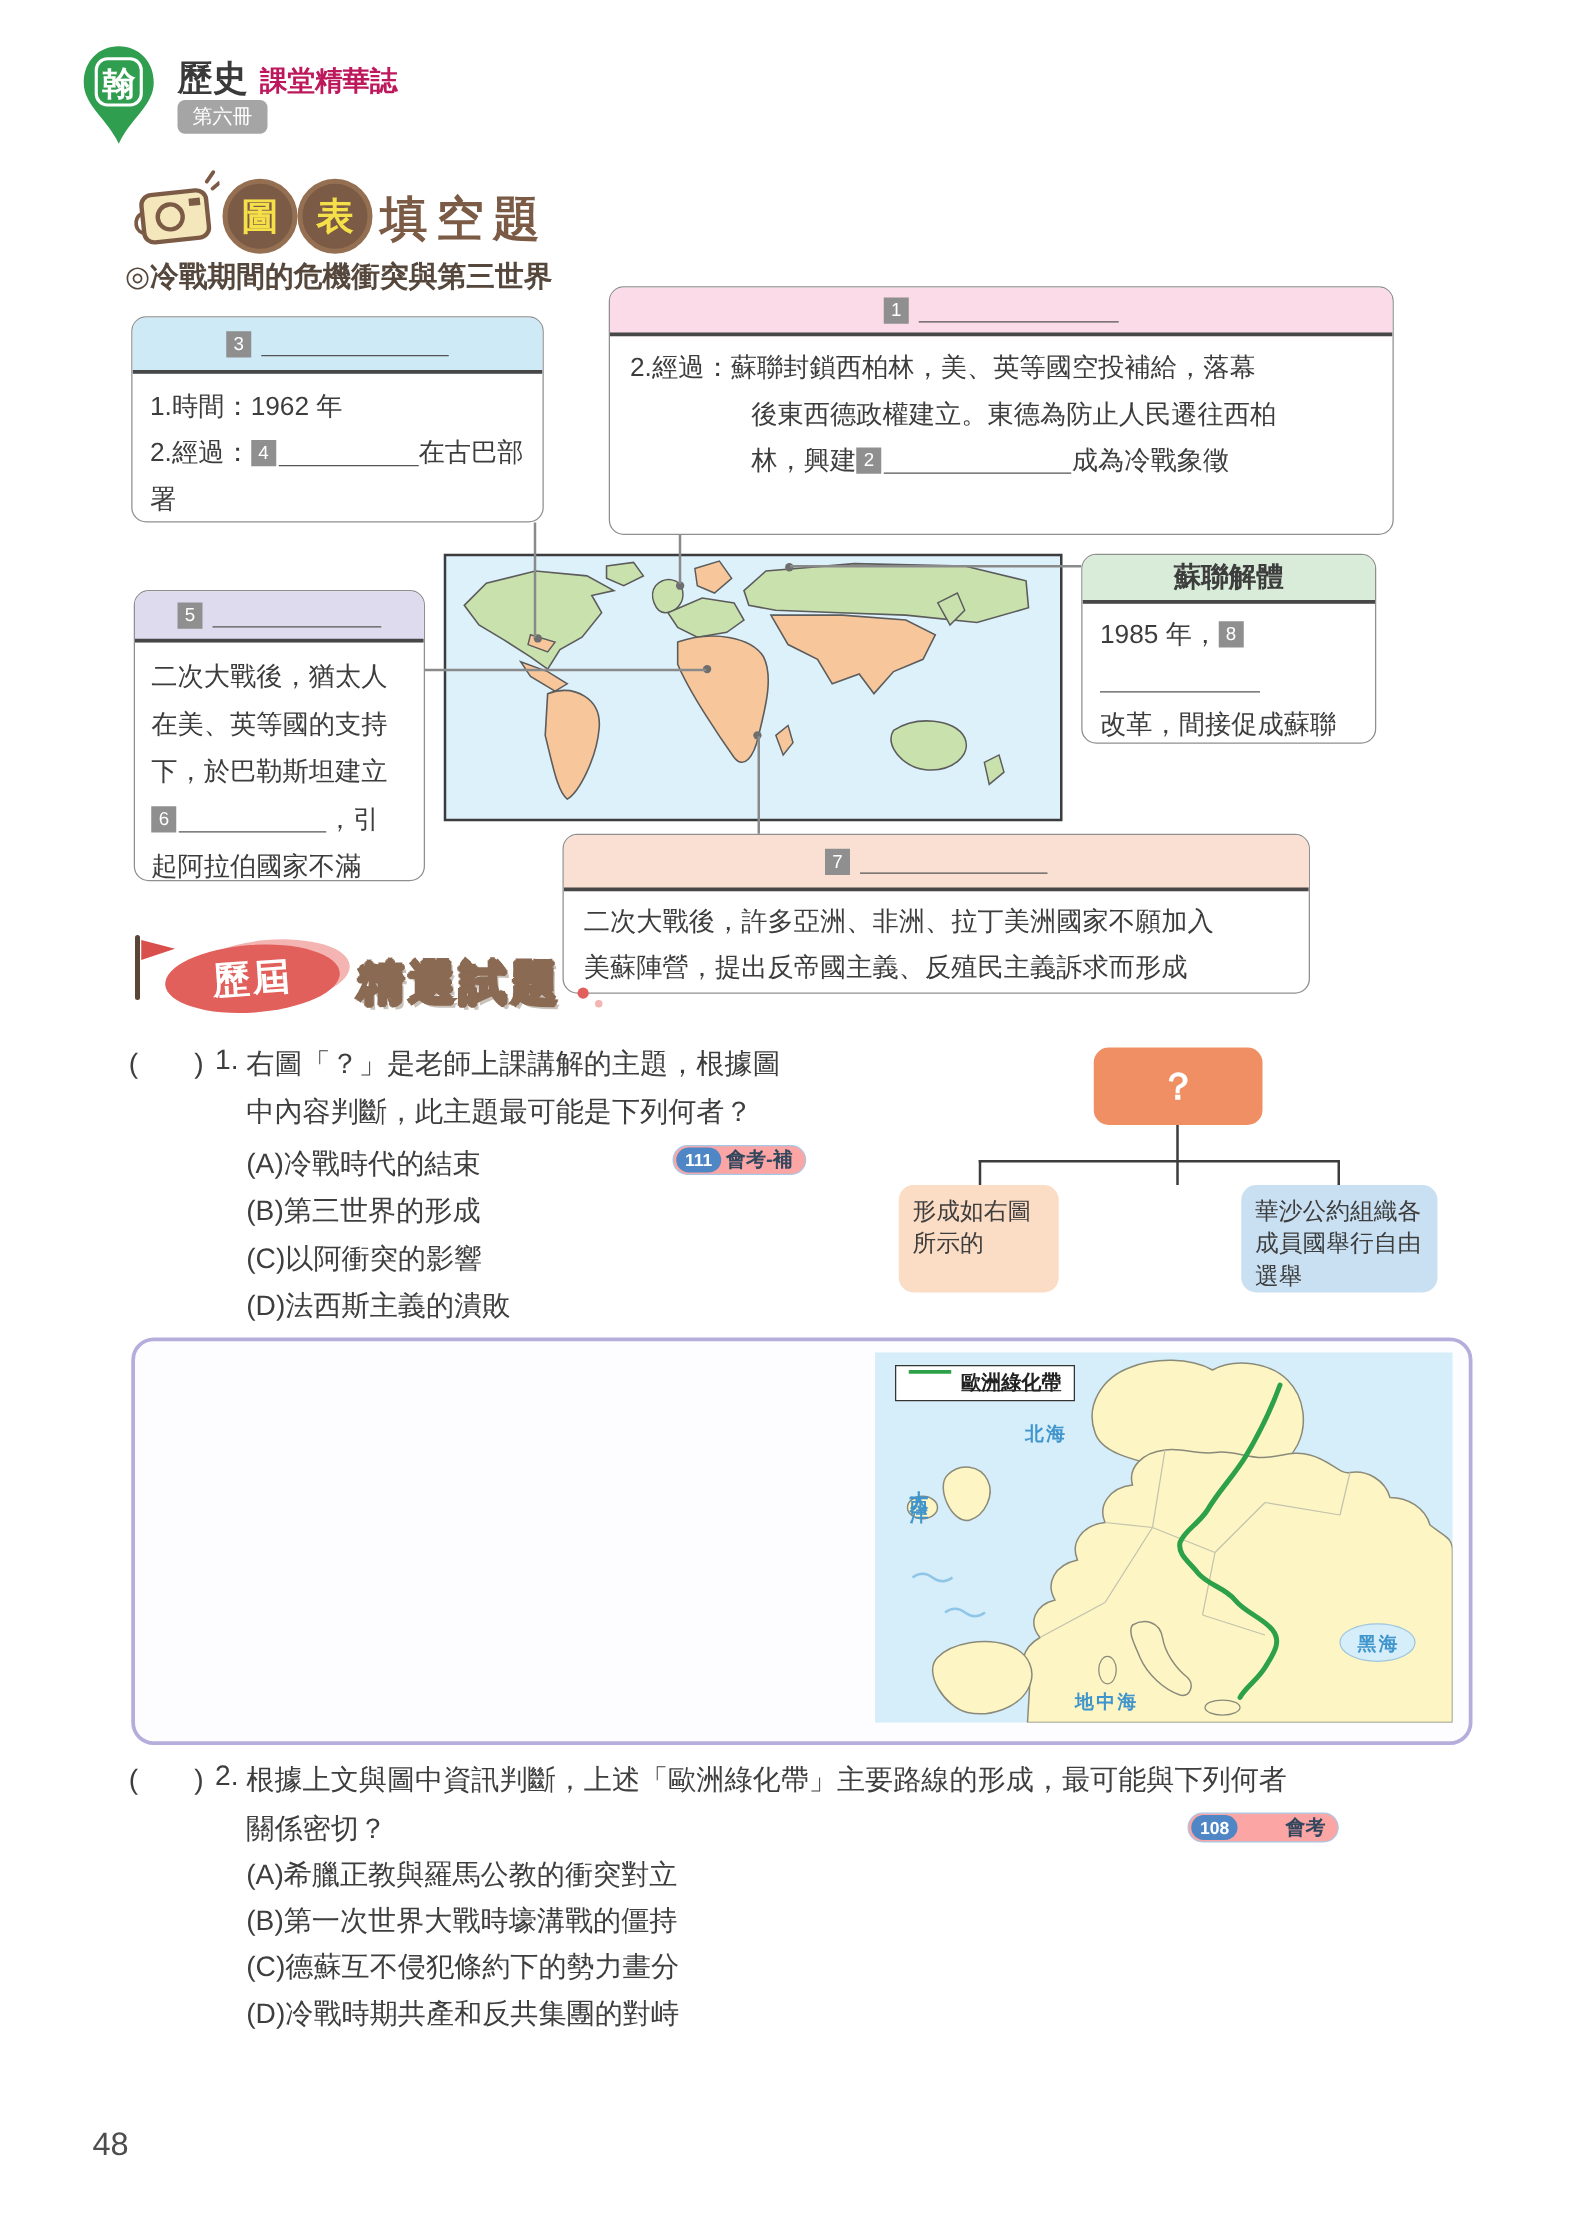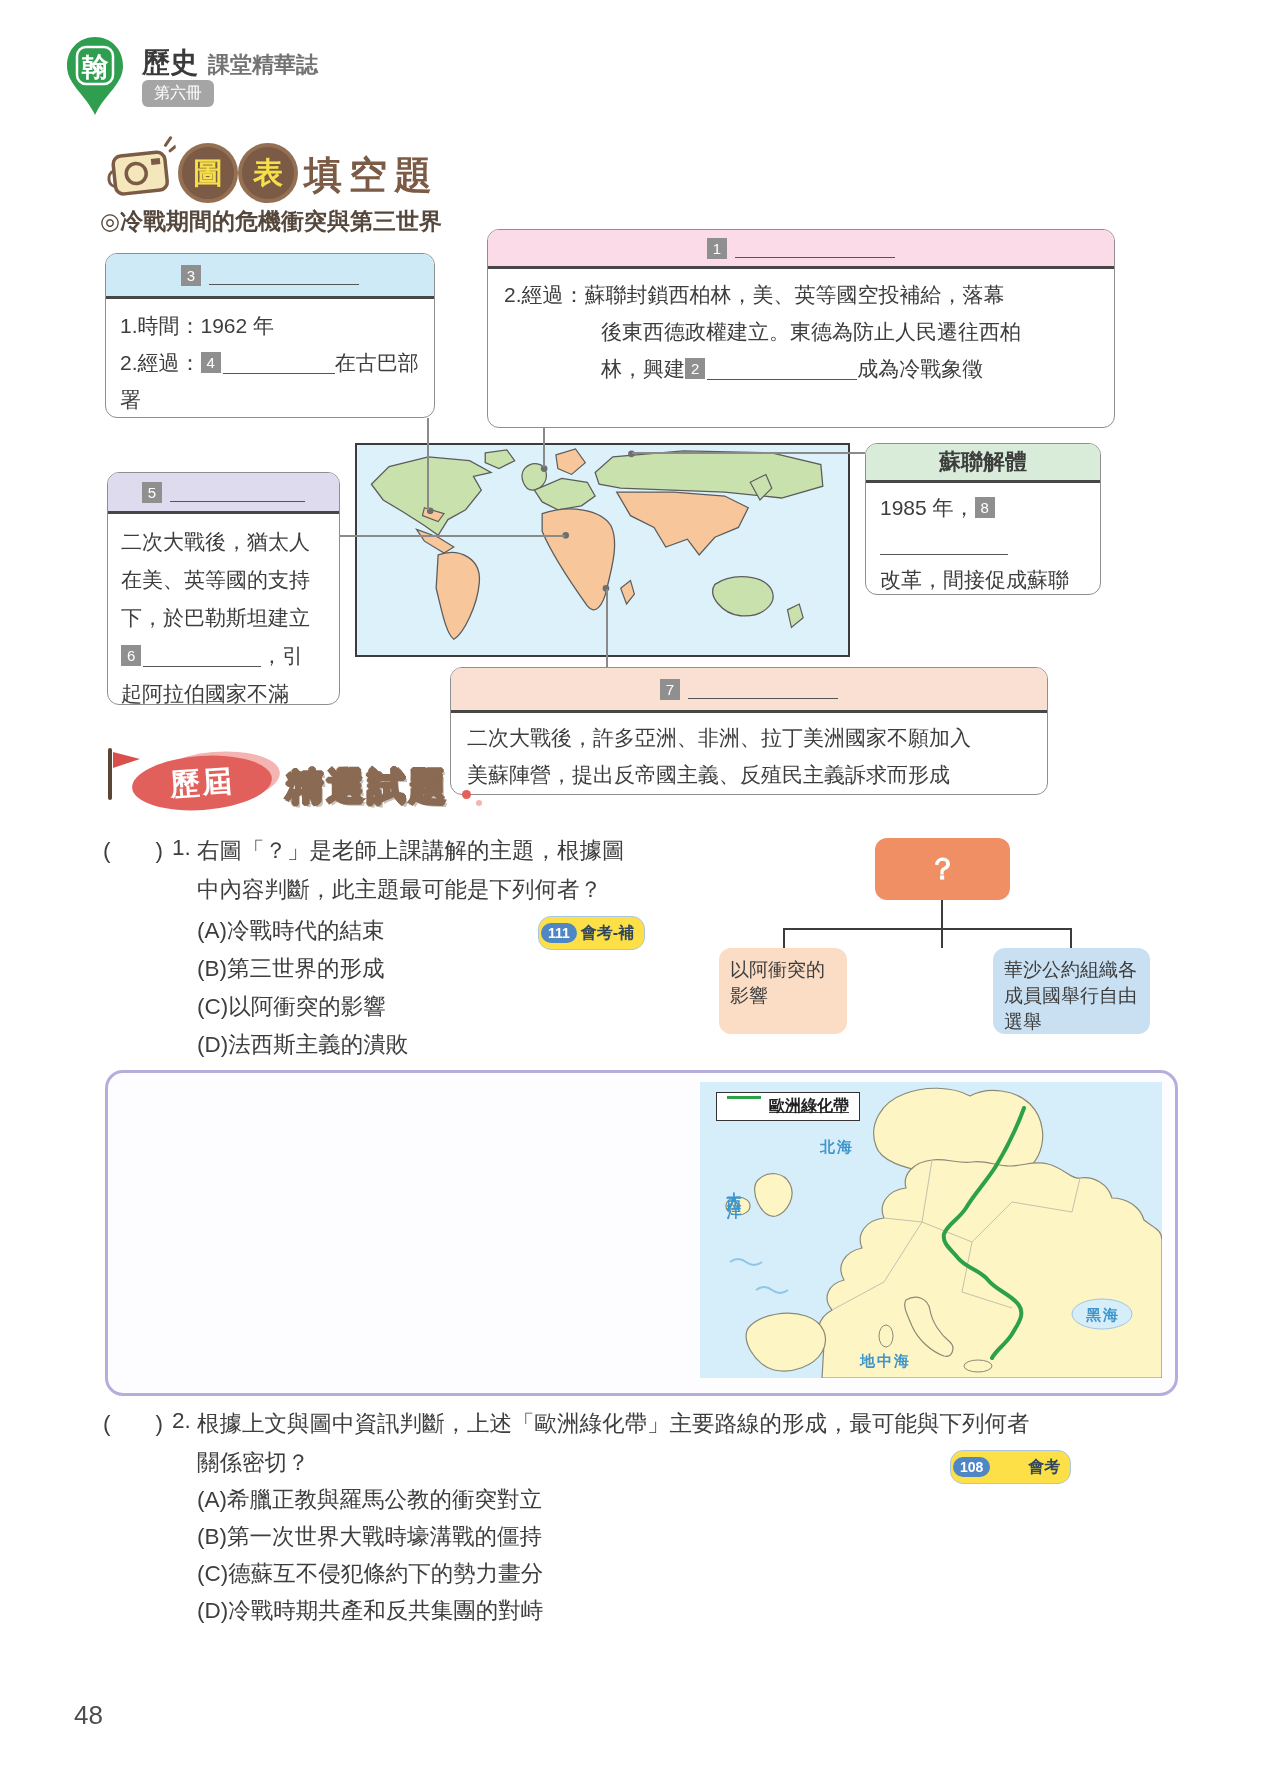--- a/index.html
+++ b/index.html
@@ -2,21 +2,21 @@
 <html><head>
 <meta charset="utf-8">
 <style>
   html,body { margin:0; padding:0; background:#ffffff; }
   .page { position:relative; width:1276px; height:1790px; background:#fff; overflow:hidden;
           font-family:"Liberation Sans","DejaVu Sans",sans-serif; color:#3f3f3f; }
   .abs { position:absolute; }
 
   
   .brand-subject { font-size:28px; font-weight:bold; color:#3a3a3a; }
-  .brand-series  { font-size:22px; font-weight:bold; color:#737373; margin-left:10px; }
+  .brand-series  { font-size:22px; font-weight:bold; color:#be185d; margin-left:10px; }
   .brand-volume  { display:inline-block; background:#a5a5a5; color:#fff; font-size:16px;
                    border-radius:6px; padding:3px 12px; }
 
   
   .circle-badge { width:52px; height:52px; border-radius:50%; background:#7b5b45;
                   border:4px solid #956f52; color:#f6e049; font-size:30px; font-weight:bold;
                   display:flex; align-items:center; justify-content:center; }
   .sec1-title { font-size:38px; font-weight:bold; color:#7b5b45; letter-spacing:7px; }
   .subtitle { font-size:23px; font-weight:bold; color:#55473c; }
 
@@ -42,22 +42,22 @@
   .exam-badge-text { color:#fff; font-size:30px; font-weight:bold; letter-spacing:2px; }
   .exam-title { font-size:37px; font-weight:bold; color:#fff; letter-spacing:4px;
                 -webkit-text-stroke:2px #8a6a52;
                 text-shadow:2px 0 0 #8a6a52,-2px 0 0 #8a6a52,0 2px 0 #8a6a52,0 -2px 0 #8a6a52,
                             3px 3px 0 #c9c2ba; }
   .deco-dot { position:absolute; border-radius:50%; background:#e2605c; }
 
   
   .qtext { position:absolute; font-size:22.5px; color:#3e3e3e; white-space:nowrap; }
   .badge-pill { position:absolute; display:flex; align-items:center; gap:4px;
-                background:#fde047; border:1.5px solid #a9c7e4; border-radius:13px;
-                padding:1px 10px 1px 2px; height:34px; box-sizing:border-box; }
+                background:#fca5a5; border:1.5px solid #a9c7e4; border-radius:13px;
+                padding:1px 10px 1px 2px; height:24px; box-sizing:border-box; }
   .badge-year { background:#4f86c6; color:#fff; font-size:14px; font-weight:bold;
                 border-radius:11px; padding:3px 7px; line-height:1; }
   .badge-label { font-size:16px; color:#31475e; font-weight:bold; }
 
   
   .tree-root { position:absolute; background:#ef8f63; border-radius:12px; color:#fff;
                font-size:30px; font-weight:bold; display:flex; align-items:center; justify-content:center; }
   .tree-child { position:absolute; border-radius:12px; font-size:19px; color:#3d3d3d;
                 padding:9px 11px; box-sizing:border-box; line-height:26px; }
 
@@ -247,21 +247,21 @@
   <div class="qtext" style="left:197px; top:953px;">(B)第三世界的形成</div>
   <div class="qtext" style="left:197px; top:991px;">(C)以阿衝突的影響</div>
   <div class="qtext" style="left:197px; top:1029px;">(D)法西斯主義的潰敗</div>
 
   <div class="tree-root" style="left:875px; top:838px; width:135px; height:62px;">？</div>
   <div class="conn" style="left:941px; top:900px; width:1.5px; height:28px; background:#3c3c3c;"></div>
   <div class="conn" style="left:783px; top:928px; width:289px; height:1.5px; background:#3c3c3c;"></div>
   <div class="conn" style="left:783px;  top:928px; width:1.5px; height:20px; background:#3c3c3c;"></div>
   <div class="conn" style="left:941px;  top:928px; width:1.5px; height:20px; background:#3c3c3c;"></div>
   <div class="conn" style="left:1070px; top:928px; width:1.5px; height:20px; background:#3c3c3c;"></div>
-  <div class="tree-child" style="left:719px; top:948px; width:128px; height:86px; background:#fbdcc5;">以阿衝突的影響</div>
+  <div class="tree-child" style="left:719px; top:948px; width:128px; height:86px; background:#fbdcc5;">形成如右圖所示的</div>
   <div class="tree-child" style="left:993px; top:948px; width:157px; height:86px; background:#c9e0f2;">華沙公約組織各成員國舉行自由選舉</div>
 
   <div class="passage-box" style="left:105px; top:1070px; width:1067px; height:320px;"></div>
 
   <div class="abs" style="left:700px; top:1082px; width:462px; height:296px;">
     <svg width="462" height="296" viewBox="0 0 462 296" style="display:block; background:#d6edfa;">
 
       <path d="M176,64 C168,42 182,20 204,12 C224,4 252,4 270,14 C288,4 316,8 330,22 C344,36 346,58 338,74 C330,90 312,98 294,96 C276,94 258,100 240,94 C220,88 182,84 176,64 Z" fill="#fdf5c4" stroke="#8a8a7a" stroke-width="1.2"></path>
 
       <path d="M122,296 L124,262 C114,250 118,236 132,228 C122,216 128,202 144,198 C136,184 144,170 162,166 C156,152 166,138 184,136 C178,122 188,108 206,106 C202,92 214,80 232,78 C246,76 258,82 272,80 C286,78 296,84 310,84 C324,84 334,78 348,82 C364,86 372,98 380,96 C394,94 408,102 412,116 C426,116 440,124 444,138 C454,146 462,148 462,158 L462,296 Z" fill="#fdf5c4" stroke="#8a8a7a" stroke-width="1.2"></path>

